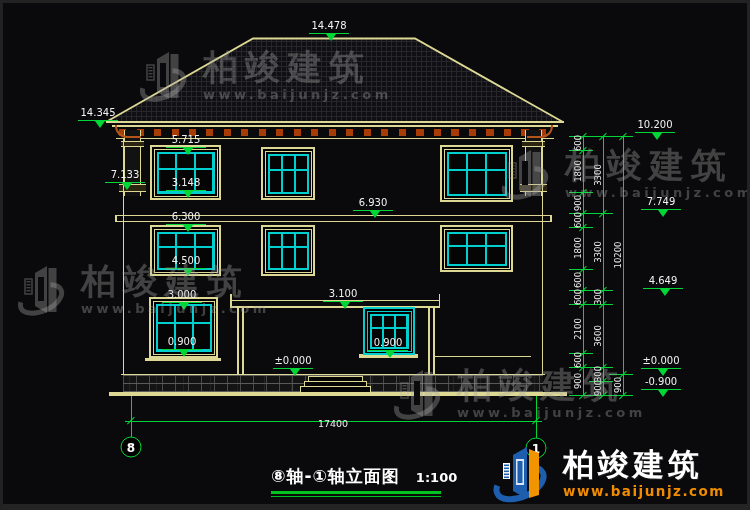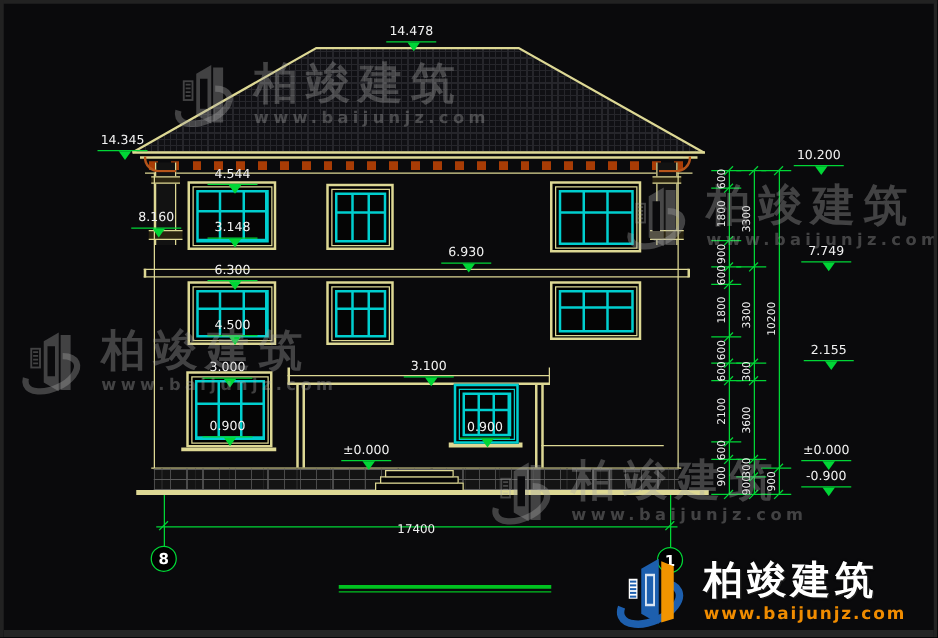--- a/index.html
+++ b/index.html
@@ -234,26 +234,26 @@
         <div class="lvl-t">14.478</div>
         <div class="lvl-l"></div>
         <div class="lvl-tri"></div>
       </div>
       <div class="lvl" style="left: 95px; top: 117px;">
         <div class="lvl-t">14.345</div>
         <div class="lvl-l"></div>
         <div class="lvl-tri"></div>
       </div>
       <div class="lvl" style="left: 183px; top: 144px;">
-        <div class="lvl-t">4.544</div>
+        <div class="lvl-t">5.715</div>
         <div class="lvl-l"></div>
         <div class="lvl-tri"></div>
       </div>
       <div class="lvl" style="left: 122px; top: 179px;">
-        <div class="lvl-t">8.160</div>
+        <div class="lvl-t">7.133</div>
         <div class="lvl-l"></div>
         <div class="lvl-tri"></div>
       </div>
       <div class="lvl" style="left: 183px; top: 187px;">
         <div class="lvl-t">3.148</div>
         <div class="lvl-l"></div>
         <div class="lvl-tri"></div>
       </div>
       <div class="lvl" style="left: 183px; top: 221px;">
         <div class="lvl-t">6.300</div>
@@ -299,21 +299,21 @@
         <div class="lvl-t">10.200</div>
         <div class="lvl-l"></div>
         <div class="lvl-tri"></div>
       </div>
       <div class="lvl" style="left: 658px; top: 206px;">
         <div class="lvl-t">7.749</div>
         <div class="lvl-l"></div>
         <div class="lvl-tri"></div>
       </div>
       <div class="lvl" style="left: 660px; top: 285px;">
-        <div class="lvl-t">2.155</div>
+        <div class="lvl-t">4.649</div>
         <div class="lvl-l"></div>
         <div class="lvl-tri"></div>
       </div>
       <div class="lvl" style="left: 658px; top: 365px;">
         <div class="lvl-t">±0.000</div>
         <div class="lvl-l"></div>
         <div class="lvl-tri"></div>
       </div>
       <div class="lvl" style="left: 658px; top: 386px;">
         <div class="lvl-t">-0.900</div>
@@ -501,18 +501,22 @@
         <rect x="11" y="35.5" width="5" height="1.6"></rect>
       </g>
     </svg>
     <div>
       <div class="lg-big">柏竣建筑</div>
       <div class="lg-url">www.baijunjz.com</div>
     </div>
   </div>
 
   <div id="titleblock">
+    <div id="title-line">
+      <span id="title-text">⑧轴-①轴立面图</span>
+      <span id="title-scale">1:100</span>
+    </div>
     <div id="title-bar1"></div>
     <div id="title-bar2"></div>
   </div>
 
   <div id="bottom-strip"></div>
 </div>
 
 </body></html>

